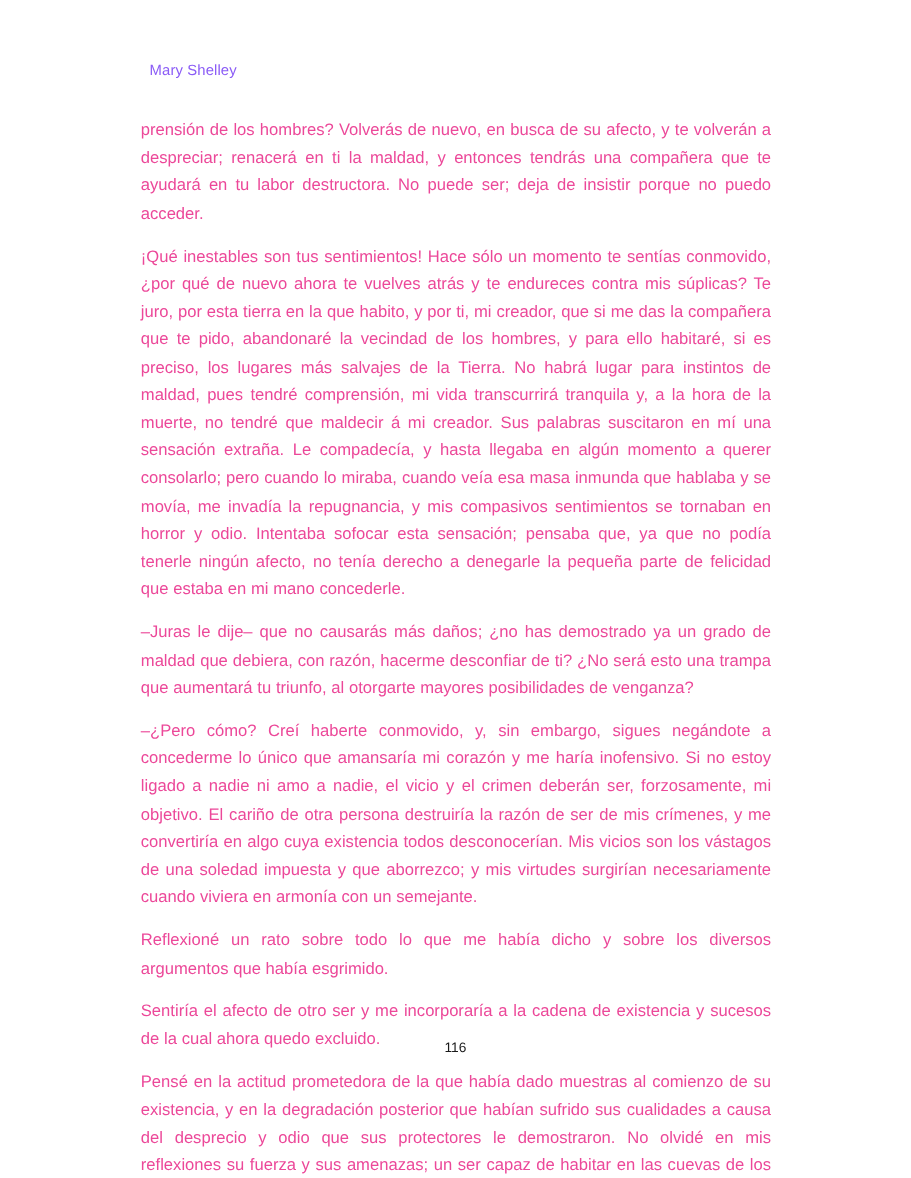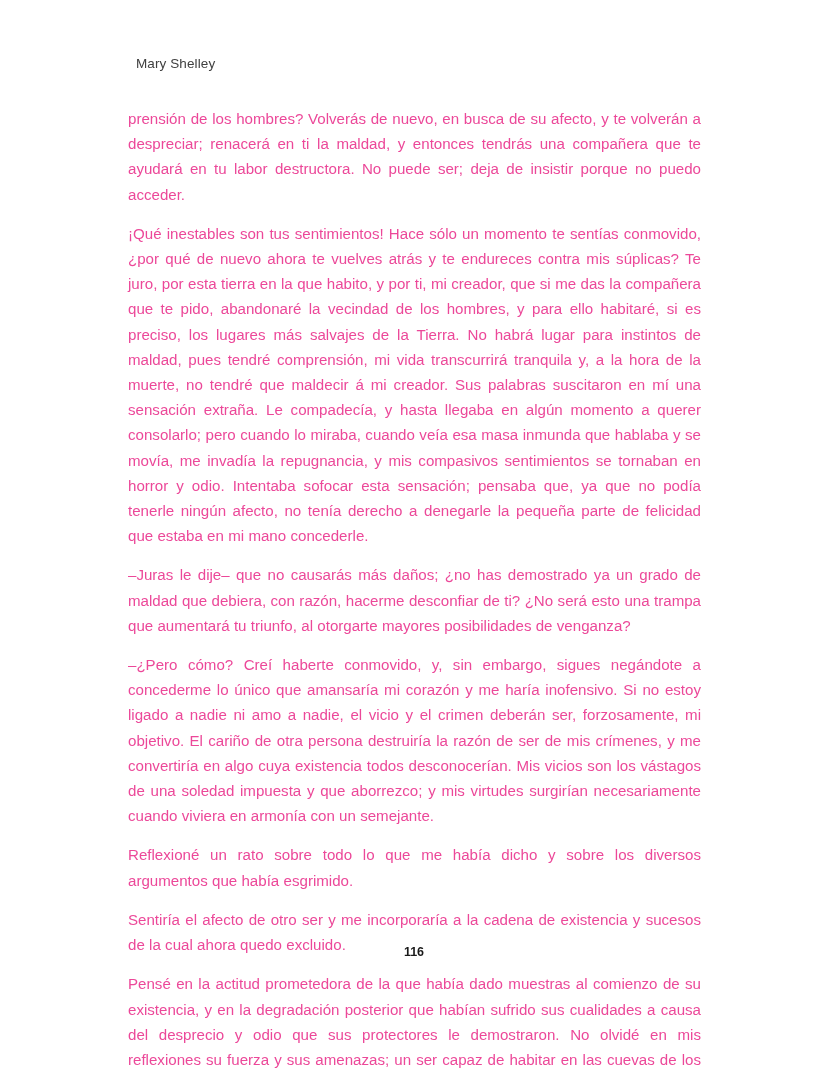--- a/index.html
+++ b/index.html
@@ -22,21 +22,21 @@
     overflow: hidden;
   }
 
   
   .running-head {
     position: absolute;
     left: 136px;
     top: 56px;
     font-size: 13.5px;
     letter-spacing: 0.1px;
-    color: #404040;
+    color: #8b5cf6;
     white-space: nowrap;
   }
 
   
   .text-column {
     position: absolute;
     left: 128px;
     top: 106px;
     width: 573px;
   }
@@ -68,21 +68,20 @@
     right: 0;
     top: 946px;
     text-align: center;
   }
 
   .page-number {
     font-size: 12.5px;
     color: #1a1a1a;
     line-height: 1;
     margin: 0;
-    font-weight: bold;
   }
 
   .publisher {
     font-size: 14.5px;
     color: #1a1a1a;
     line-height: 1;
     margin: 35px 0 0 0;
     letter-spacing: 0.1px;
   }
 </style>

